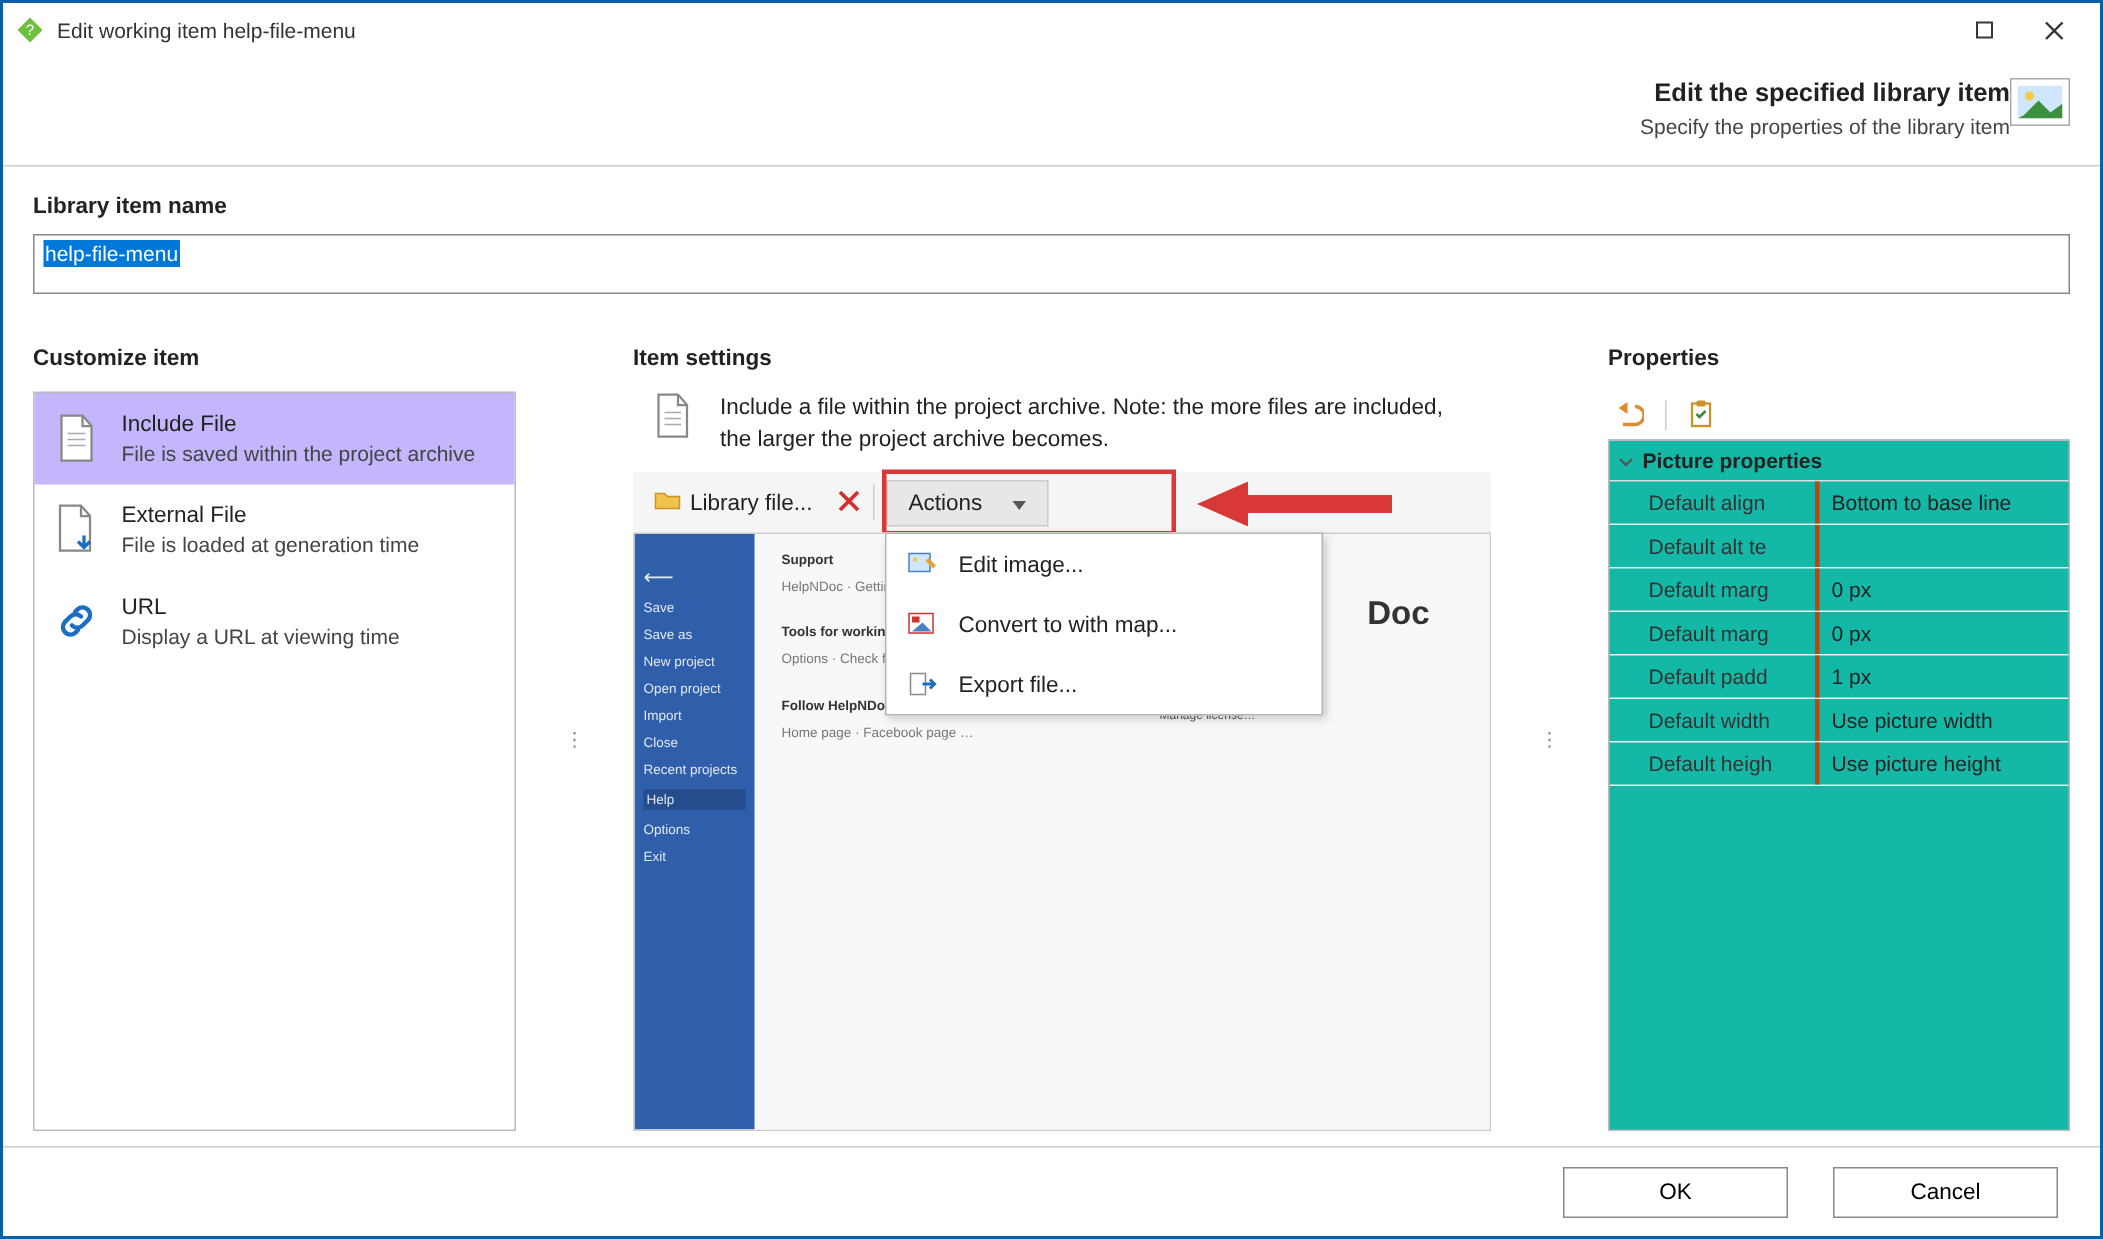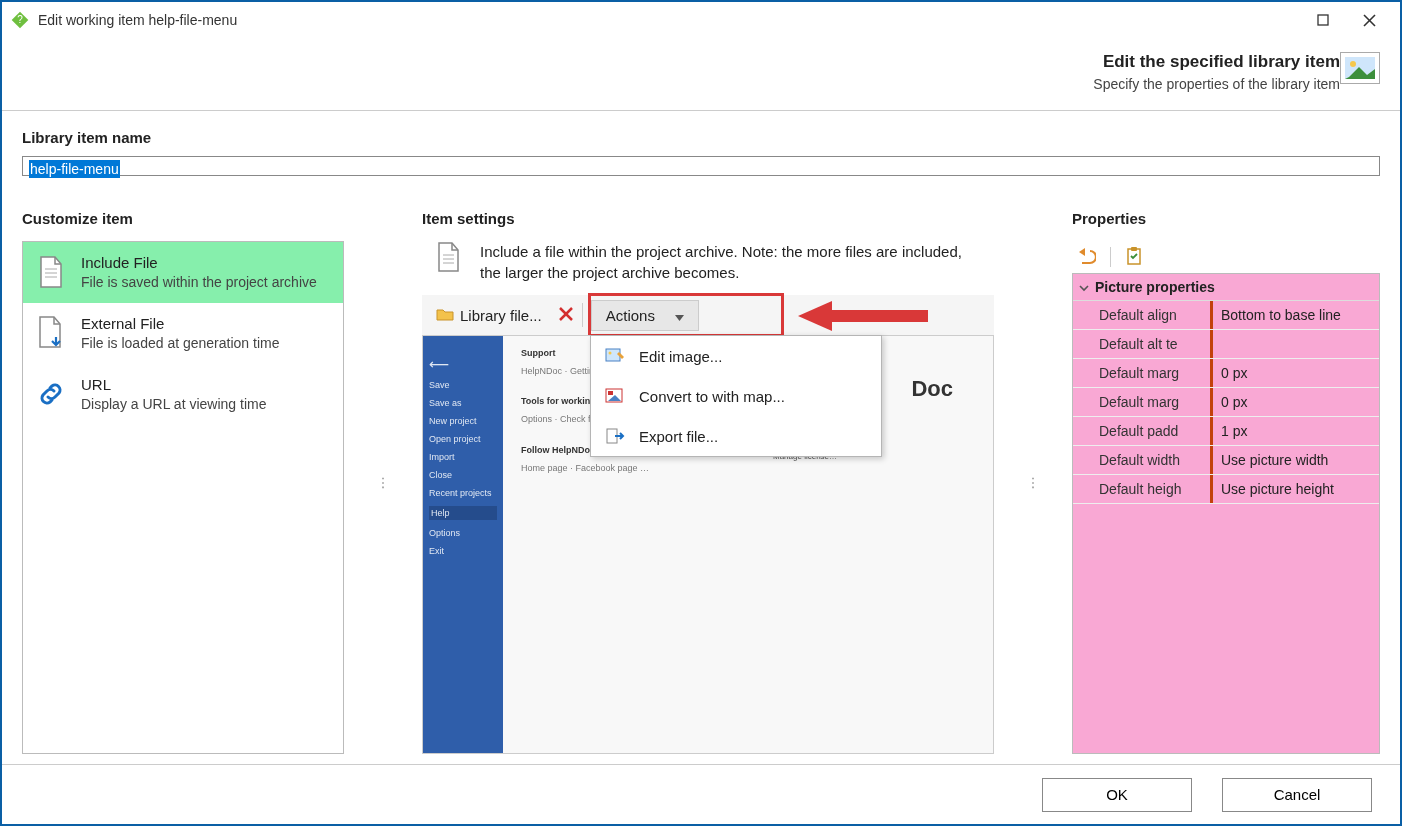--- a/index.html
+++ b/index.html
@@ -11,29 +11,29 @@
 .titlebar .win-controls { display: flex; gap: 0; }
 .titlebar .win-btn { width: 46px; height: 30px; display: flex; align-items: center; justify-content: center; cursor: pointer; }
 .header { padding: 14px 20px 18px 20px; display: flex; align-items: flex-start; text-align: right; }
 .header-left { flex: 1; }
 .header h1 { font-size: 17px; font-weight: 700; color: #222; }
 .header .sub { font-size: 14px; color: #444; margin-top: 4px; }
 .header-icon { width: 40px; height: 32px; border: 1px solid #aaa; display: flex; align-items: center; justify-content: center; }
 .divider { height: 1px; background: #ccc; margin: 0; }
 .body { flex: 1; padding: 18px 20px 10px 20px; display: flex; flex-direction: column; overflow: hidden; }
 .field-label { font-size: 15px; font-weight: 700; margin-bottom: 10px; }
-.input-line { width: 100%; border: 1px solid #888; height: 20px; padding: 4px 6px; font-size: 14px; }
+.input-line { width: 100%; border: 1px solid #888; height: 40px; padding: 4px 6px; font-size: 14px; }
 .input-line .sel { background: #0078D7; color: #fff; padding: 1px 1px; }
 .columns { display: flex; gap: 30px; margin-top: 34px; flex: 1; overflow: hidden; }
 .col { display: flex; flex-direction: column; }
 .col-title { font-size: 15px; font-weight: 700; margin-bottom: 14px; }
 .customize { width: 322px; }
 .cust-list { border: 1px solid #bbb; background: #fff; flex: 1; }
 .cust-item { display: flex; padding: 12px 10px; gap: 12px; align-items: flex-start; cursor: pointer; }
-.cust-item.selected { background: #86efac; }
+.cust-item.selected { background: #c4b5fd; }
 .cust-item .ic { width: 36px; height: 36px; flex-shrink: 0; display:flex; align-items:center; justify-content:center; }
 .cust-item .txt .t1 { font-size: 15px; color: #222; }
 .cust-item .txt .t2 { font-size: 14px; color: #444; margin-top: 2px; line-height: 1.3; }
 .drag-dots { width: 18px; display: flex; align-items: center; justify-content: center; color: #888; }
 .settings { flex: 1; }
 .desc-row { display: flex; gap: 14px; align-items: flex-start; padding: 0 14px; }
 .desc-row .ic { width: 30px; height: 38px; flex-shrink:0; }
 .desc-row .txt { font-size: 15px; line-height: 1.4; color: #222; }
 .toolbar { position: relative; background: #f5f5f5; height: 40px; display: flex; align-items: center; margin-top: 12px; padding: 0 6px; gap: 8px; }
 .tbtn { display: flex; align-items: center; gap: 6px; padding: 4px 8px; font-size: 15px; cursor: pointer; }
@@ -42,21 +42,21 @@
 .preview { position: absolute; inset: 0; background: #f8f8f8; display:flex; }
 .preview .side { width: 80px; background: #2F5EAA; color: #fff; font-size: 9px; padding: 20px 6px; display:flex; flex-direction:column; gap:8px; }
 .preview .side div { opacity: .85; }
 .preview .main { flex:1; padding: 12px 18px; font-size: 9px; color:#333; }
 .preview .brand { position:absolute; right:40px; top:40px; font-size:22px; font-weight:700; color:#333; }
 .dropdown { position: absolute; left: 562px; top: 37px; width: 292px; background: #fff; border: 1px solid #b5b5b5; box-shadow: 2px 2px 6px rgba(0,0,0,.2); z-index: 20; }
 .dropdown .ditem { display: flex; align-items: center; gap: 14px; padding: 10px 14px; font-size: 15px; cursor: pointer; }
 .dropdown .dic { width: 20px; height: 20px; flex-shrink:0; }
 .properties { width: 308px; }
 .prop-toolbar { height: 32px; display: flex; align-items: center; gap: 14px; padding: 0 4px; }
-.prop-grid { border: 1px solid #bbb; flex: 1; background: #f9a8d4; display: flex; flex-direction: column; }
+.prop-grid { border: 1px solid #bbb; flex: 1; background: #14b8a6; display: flex; flex-direction: column; }
 .prop-cat { display: flex; align-items: center; gap: 6px; padding: 5px 6px; font-weight: 700; border-bottom: 1px solid #ddd; font-size: 14px; }
 .prop-row { display: flex; border-bottom: 1px solid #eee; }
 .prop-row .k { width: 140px; padding: 6px 4px 6px 26px; font-size: 14px; color: #333; border-right: 3px solid #c2410c; white-space: nowrap; overflow: hidden; }
 .prop-row .v { flex: 1; padding: 6px 8px; font-size: 14px; }
 .footer { height: 60px; border-top: 1px solid #ccc; display: flex; align-items: center; justify-content: flex-end; gap: 30px; padding: 0 28px; }
 .btn { min-width: 150px; height: 34px; border: 1px solid #888; background: #fff; font-size: 15px; cursor: pointer; }
 .settings-inner { position: relative; display:flex; flex-direction:column; flex:1; }
 </style>
 </head>
 <body>

